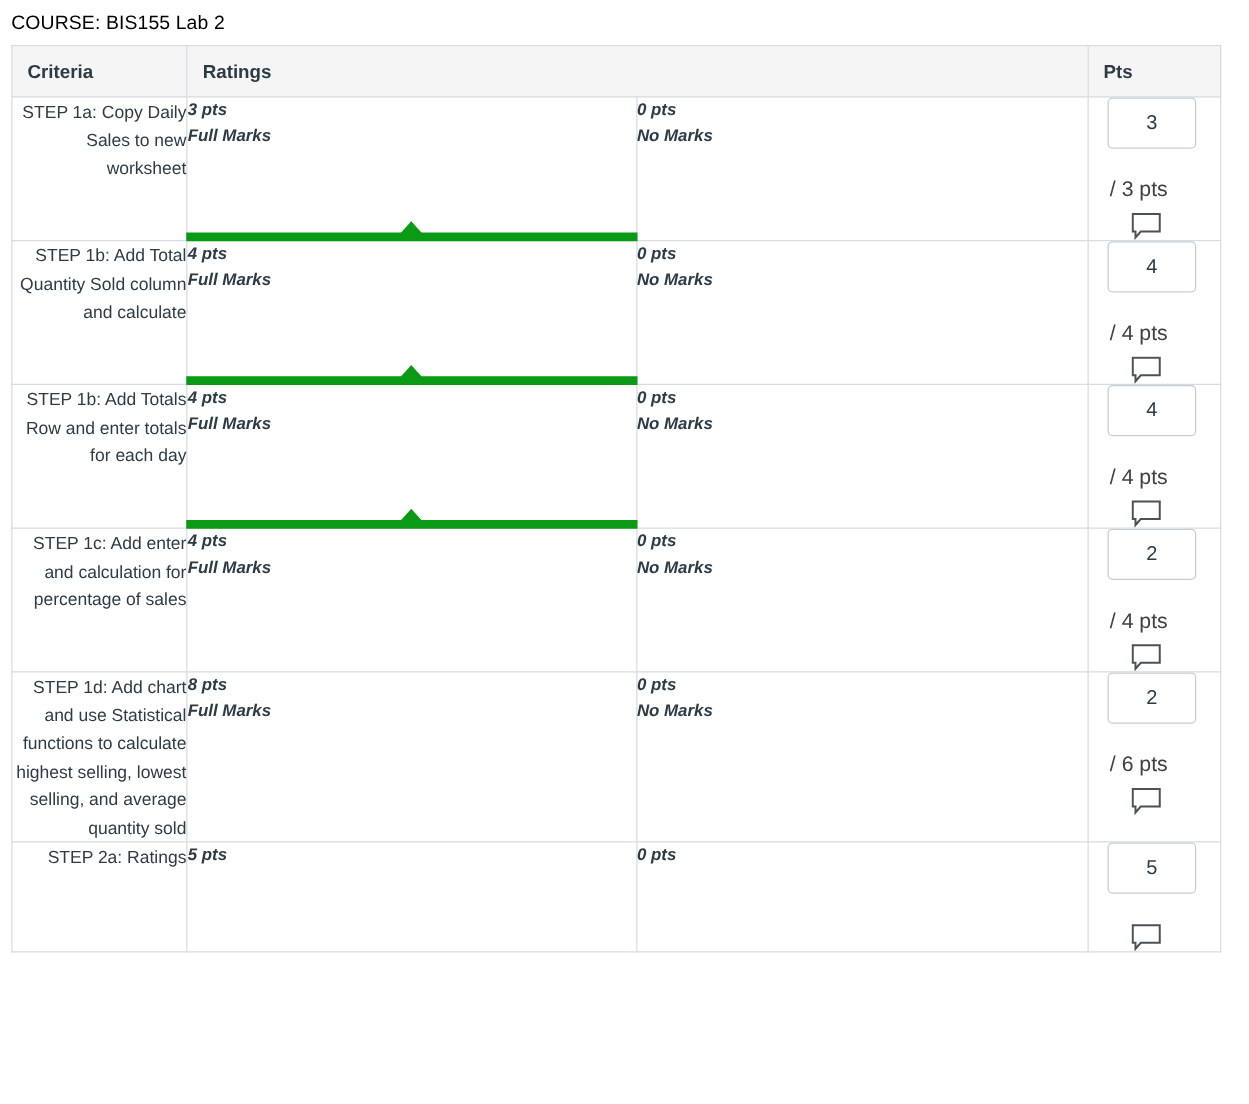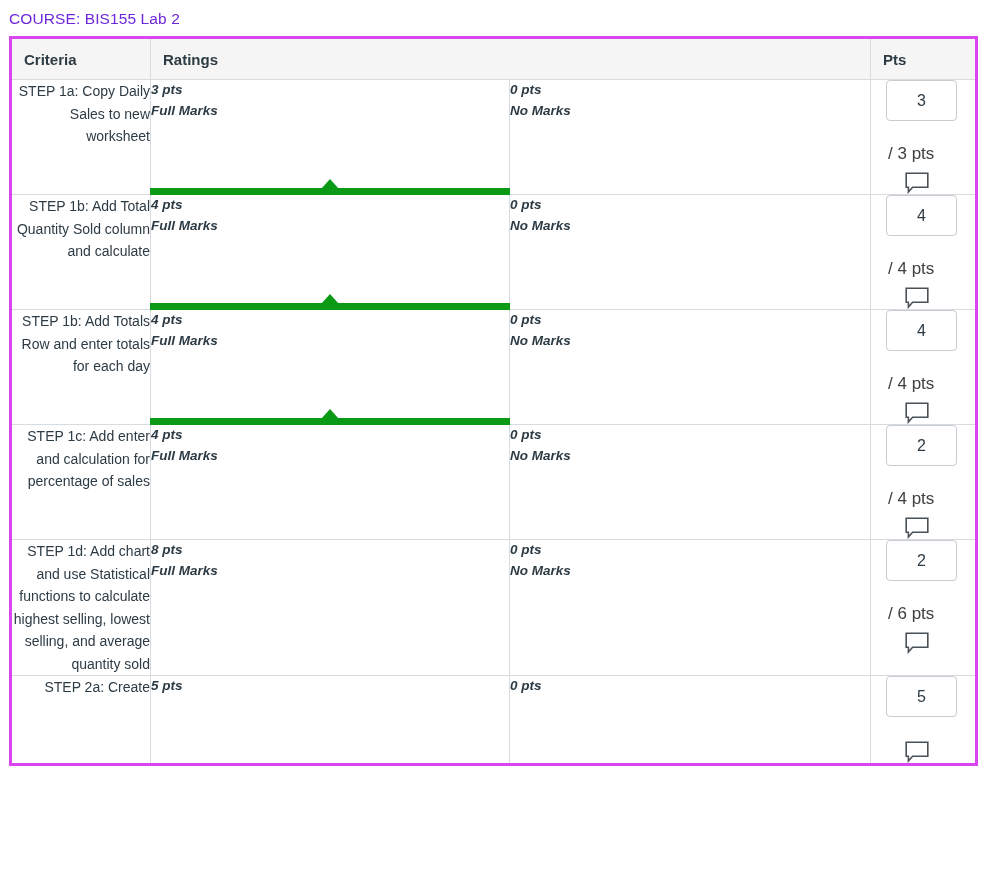--- a/index.html
+++ b/index.html
@@ -24,32 +24,32 @@
     overflow: hidden;
   }
 
   
   .course-title {
     position: absolute;
     left: 9px;
     top: 10px;
     font-size: 15.5px;
     line-height: 18px;
-    color: #6d28d9;
+    color: #000000;
     letter-spacing: .1px;
     white-space: nowrap;
   }
 
   
   .rubric-table {
     position: absolute;
     left: 9px;
     top: 36px;
     width: 968px;
-    border: 3px solid #d946ef;
+    border: 1px solid #d946ef;
     border-collapse: collapse;
     background: #ffffff;
     table-layout: fixed;
   }
   .rubric-table col.c-criteria { width: 140px; }
   .rubric-table col.c-rating-a  { width: 359px; }
   .rubric-table col.c-rating-b  { width: 361px; }
   .rubric-table col.c-pts       { width: 106px; }
 
   .rubric-table th,
@@ -292,21 +292,21 @@
               <span class="out-of">/ 6 pts</span>
               <button class="comment-btn">
                 <svg width="24" height="22" viewBox="0 0 24 22" aria-hidden="true">
                   <path d="M1.2 1.2 H22.8 V15.2 H7.6 L3.4 20.0 V15.2 H1.2 Z" fill="none" stroke="#4a5157" stroke-width="1.6" stroke-linejoin="miter"></path>
                 </svg>
               </button>
             </div>
           </td>
         </tr>
         <tr>
-          <td class="criteria-cell">STEP 2a: Create</td>
+          <td class="criteria-cell">STEP 2a: Ratings</td>
           <td class="rating-cell">
             <span class="r-pts">5 pts</span>
             <span class="r-desc"></span>
           </td>
           <td class="rating-cell">
             <span class="r-pts">0 pts</span>
             <span class="r-desc"></span>
           </td>
           <td class="pts-cell">
             <div class="pts-inner">

